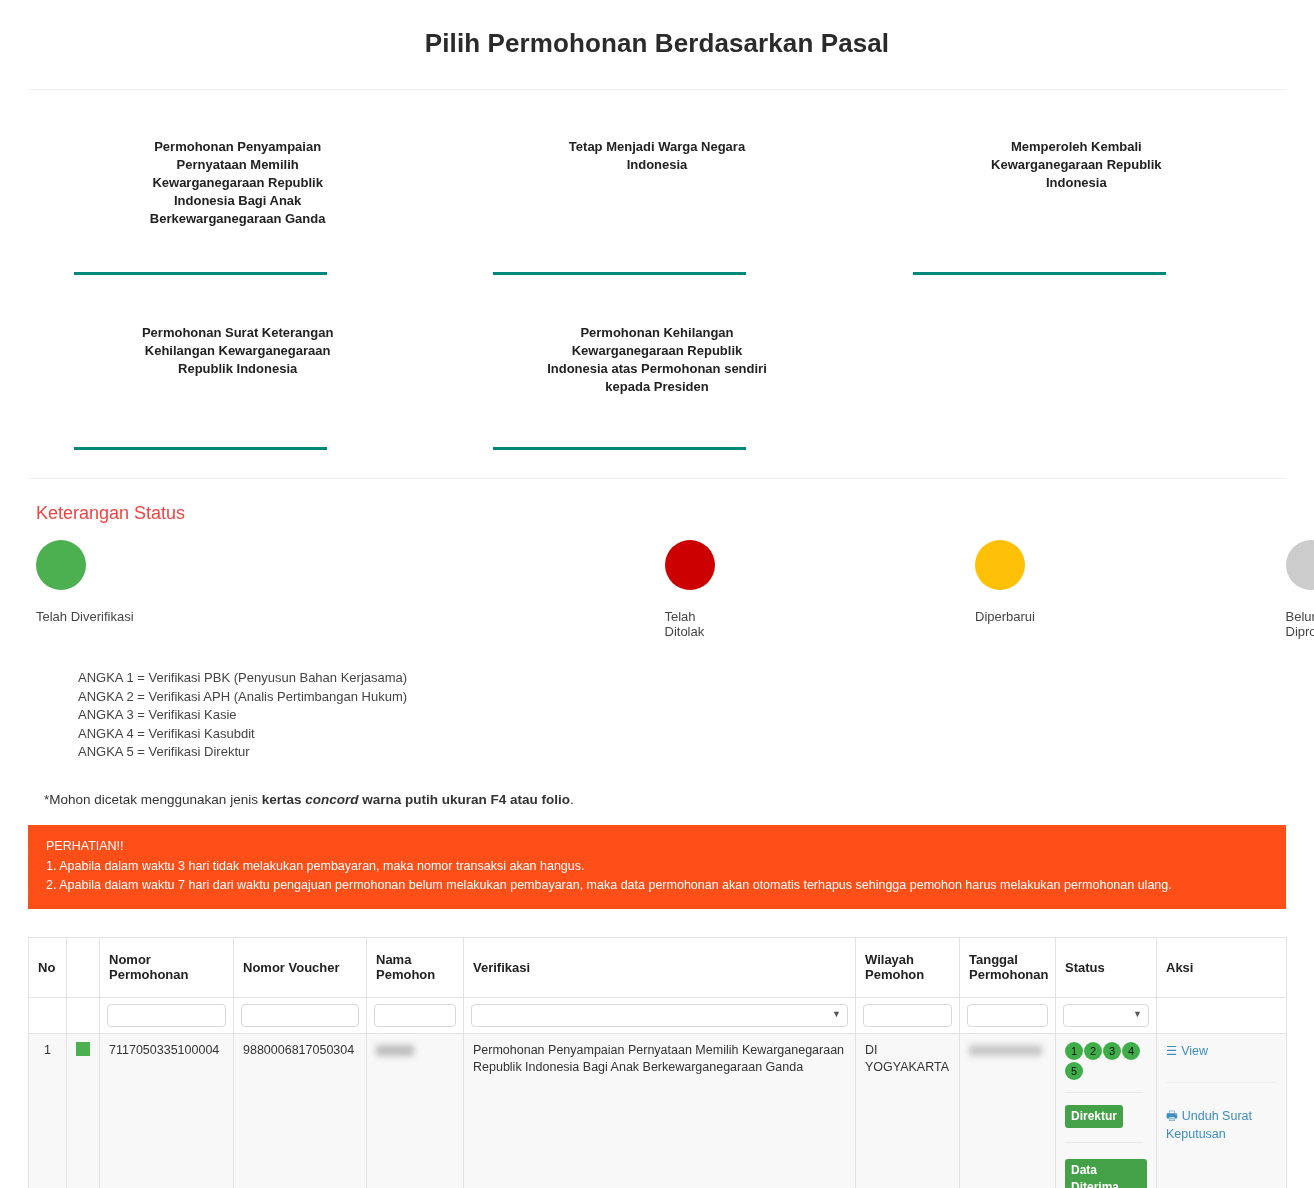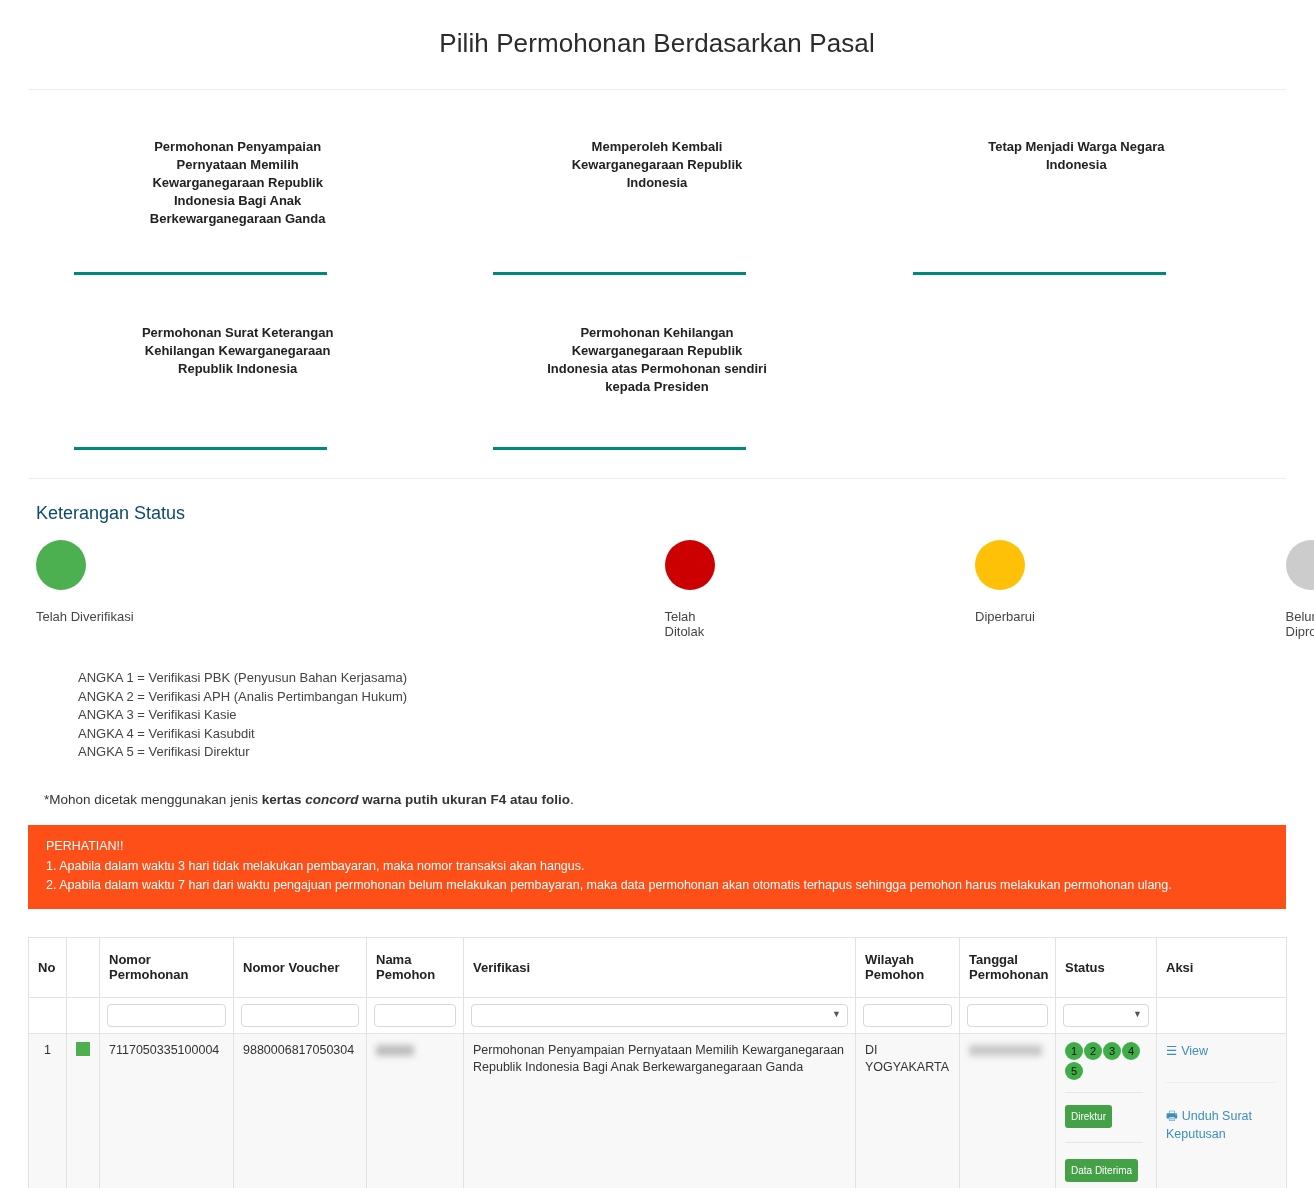--- a/index.html
+++ b/index.html
@@ -14,21 +14,21 @@
     width: 1314px;
     min-height: 1188px;
     position: relative;
     overflow: hidden;
   }
 
   
   .page-title {
     text-align: center;
     font-size: 26px;
-    font-weight: 400;
+    font-weight: 700;
     color: #2b2b2b;
     padding: 28px 0 30px 0;
     margin: 0;
     letter-spacing: 0.1px;
   }
   .hr-top {
     border: 0;
     border-top: 1px solid #eeeeee;
     margin: 0 28px;
   }
@@ -70,21 +70,21 @@
     border: 0;
     border-top: 1px solid #eeeeee;
     margin: 28px 28px 0 28px;
   }
 
   
   .status-section { padding: 24px 36px 0 36px; }
   .status-heading {
     font-size: 18px;
     font-weight: 400;
-    color: #0c4a6e;
+    color: #ef4444;
     margin: 0 0 16px 0;
   }
   .legend-row {
     display: flex;
     width: 100%;
     max-width: 1250px;
   }
   .legend-item {
     width: 25%;
     display: flex;
@@ -220,22 +220,22 @@
     font-size: 11px;
     text-align: center;
     margin: 0 1px 2px 0;
     font-weight: normal;
   }
   .cell-sep { border-top: 1px solid #e6e6e6; margin: 10px 4px 12px 0; }
   .tag-green {
     display: inline-block;
     background: #44a147;
     color: #ffffff;
-    font-size: 10px;
-    font-weight: normal;
+    font-size: 12px;
+    font-weight: bold;
     padding: 3px 6px;
     border-radius: 3px;
   }
   .link-act {
     color: #3c8dbc;
     font-size: 12.5px;
     text-decoration: none;
     display: block;
     line-height: 18px;
   }
@@ -251,25 +251,25 @@
   <hr class="hr-top">
 
   <div class="cards-wrap">
 
     <div class="card-row row1">
       <div class="card">
         <div class="card-text">Permohonan Penyampaian Pernyataan Memilih Kewarganegaraan Republik Indonesia Bagi Anak Berkewarganegaraan Ganda</div>
         <div class="card-underline"></div>
       </div>
       <div class="card">
+        <div class="card-text">Tetap Menjadi Warga Negara Indonesia</div>
+        <div class="card-underline"></div>
+      </div>
+      <div class="card">
         <div class="card-text">Memperoleh Kembali Kewarganegaraan Republik Indonesia</div>
-        <div class="card-underline"></div>
-      </div>
-      <div class="card">
-        <div class="card-text">Tetap Menjadi Warga Negara Indonesia</div>
         <div class="card-underline"></div>
       </div>
     </div>
 
     <div class="card-row row2">
       <div class="card">
         <div class="card-text">Permohonan Surat Keterangan Kehilangan Kewarganegaraan Republik Indonesia</div>
         <div class="card-underline"></div>
       </div>
       <div class="card">

